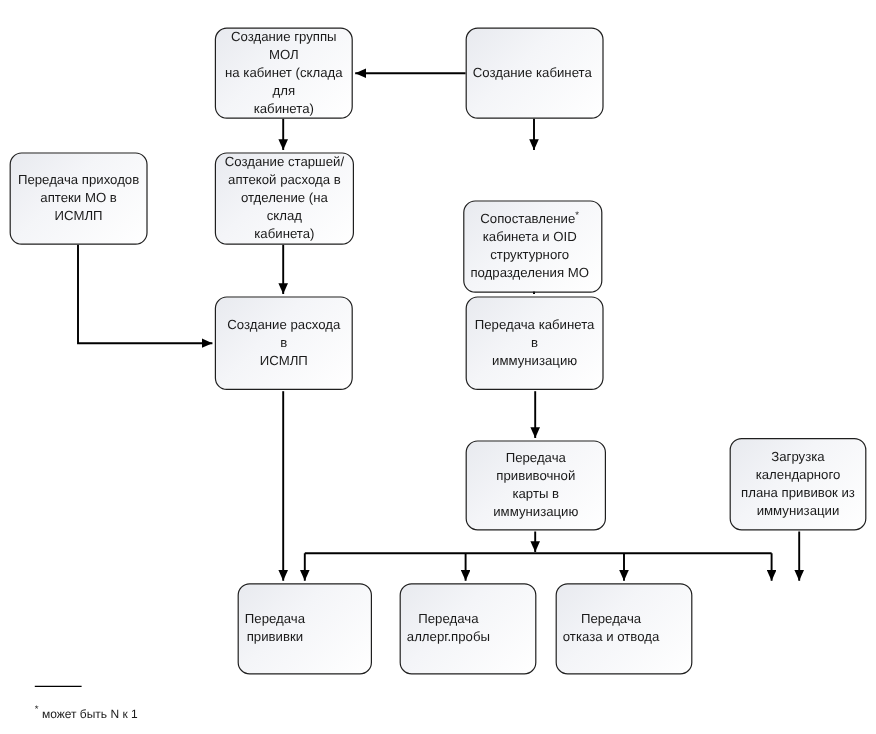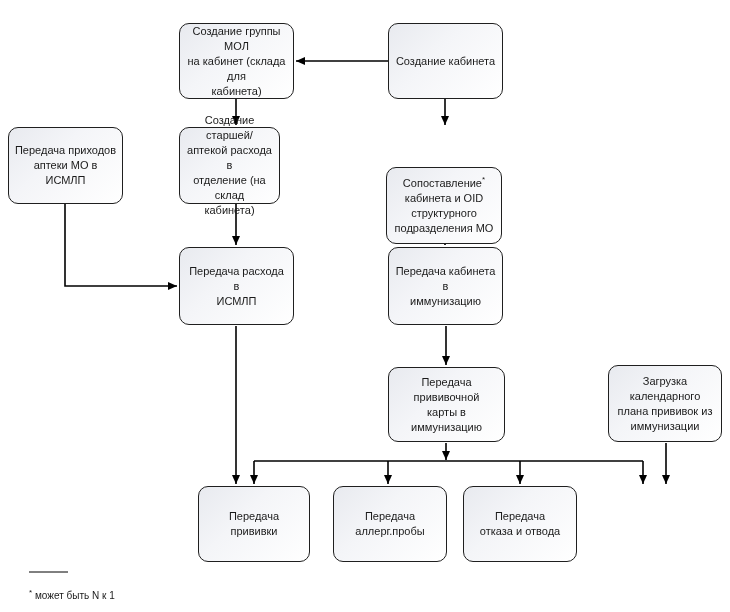--- a/index.html
+++ b/index.html
@@ -12,21 +12,21 @@
     font-family: "Liberation Sans", sans-serif;
   }
   .node {
     position: absolute;
     box-sizing: border-box;
     border: 1.8px solid #1f1f1f;
     border-radius: 10px;
     background: linear-gradient(135deg, #e8eaef 0%, #f4f5f8 40%, #ffffff 100%);
     display: flex;
     align-items: center;
-    justify-content: center;
+    justify-content: flex-start;
     padding: 3px 5px;
   }
   .node-label {
     white-space: pre-line;
     text-align: center;
     font-size: 11px;
     line-height: 15px;
     color: #1a1a1a;
   }
   .node-label sup {
@@ -87,35 +87,35 @@
 кабинета)</div>
   </div>
   <div class="node" style="left:388px; top:23px; width:115px; height:76px;">
     <div class="node-label">Создание кабинета</div>
   </div>
 
   <div class="node" style="left:8px; top:127px; width:115px; height:77px;">
     <div class="node-label">Передача приходов
 аптеки МО в ИСМЛП</div>
   </div>
-  <div class="node" style="left:179px; top:127px; width:101px; height:77px;">
+  <div class="node" style="left:179px; top:127px; width:116px; height:77px;">
     <div class="node-label">Создание старшей/
 аптекой расхода в
 отделение (на склад
 кабинета)</div>
   </div>
   <div class="node" style="left:386px; top:127px; width:116px; height:77px;margin-top:40px;">
     <div class="node-label"><span>Сопоставление</span><sup>*</sup><span>
 кабинета и OID
 структурного
 подразделения МО</span></div>
   </div>
 
   <div class="node" style="left:179px; top:247px; width:115px; height:78px;">
-    <div class="node-label">Передача расхода в
+    <div class="node-label">Создание расхода в
 ИСМЛП</div>
   </div>
   <div class="node" style="left:388px; top:247px; width:115px; height:78px;">
     <div class="node-label">Передача кабинета в
 иммунизацию</div>
   </div>
 
   <div class="node" style="left:388px; top:367px; width:117px; height:75px;">
     <div class="node-label">Передача прививочной
 карты в иммунизацию</div>

